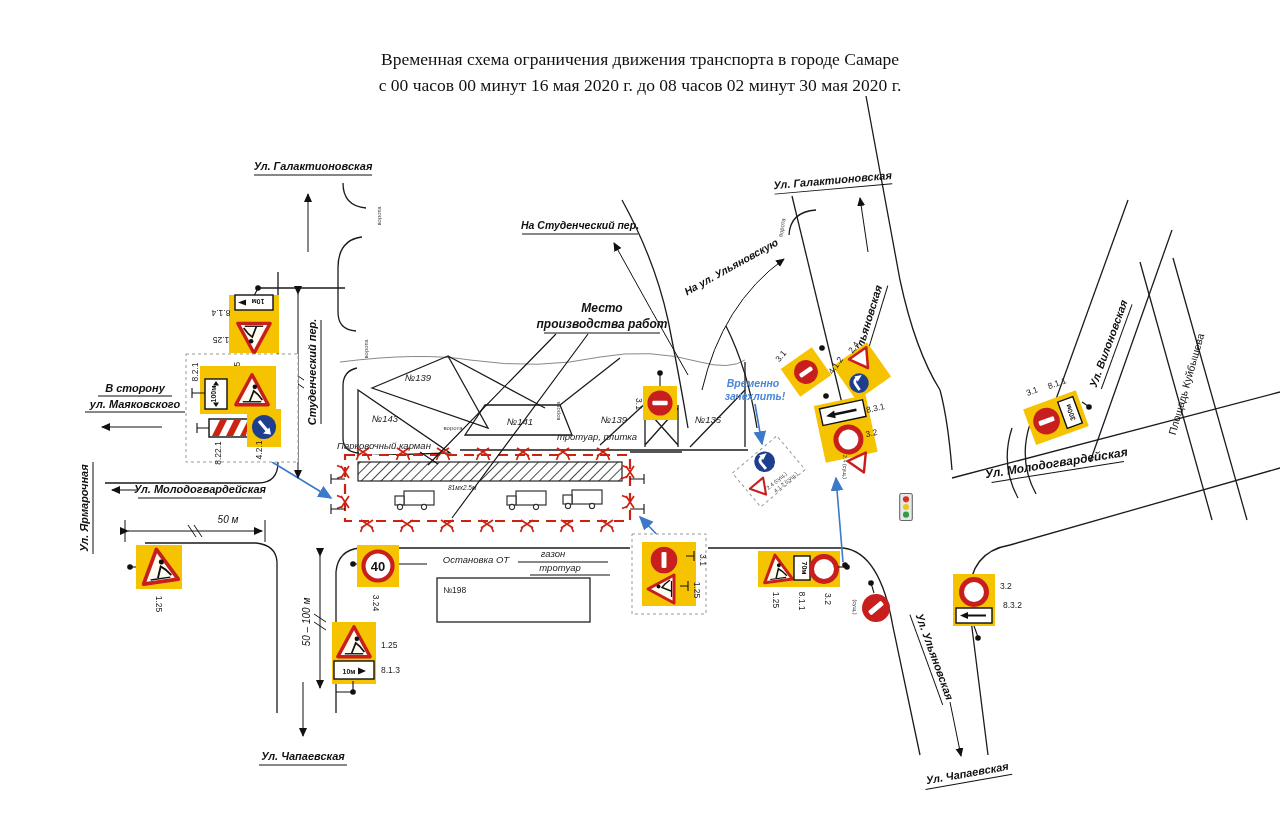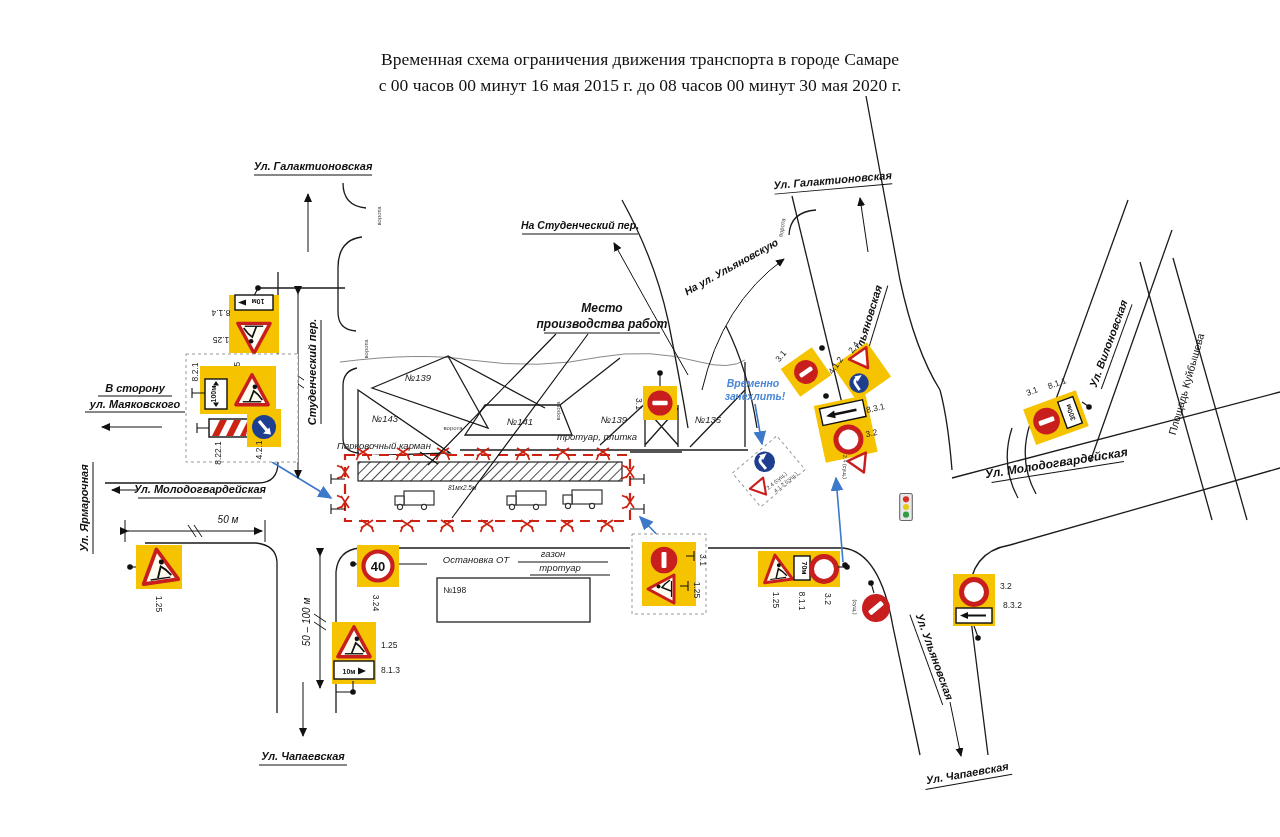--- a/index.html
+++ b/index.html
@@ -31,21 +31,21 @@
   .dash{fill:#fff;stroke:#999;stroke-width:1;stroke-dasharray:3 3;}
   .bk  {fill:#F5C300;}
   .wplate{fill:#fff;stroke:#111;stroke-width:1.4;}
 </style>
 </head>
 <body>
 
 <div class="page">
   <div class="title">
     <div>Временная схема ограничения движения транспорта в городе Самаре</div>
-    <div>с 00 часов 00 минут 16 мая 2015 г. до 08 часов 00 минут 30 мая 2020 г.</div>
+    <div>с 00 часов 00 минут 16 мая 2020 г. до 08 часов 02 минут 30 мая 2020 г.</div>
   </div>
 
   <svg width="1280" height="837" viewBox="0 0 1280 837">
     <defs>
       <marker id="mA" markerWidth="11" markerHeight="9" refX="8" refY="4" orient="auto">
           <path d="M0 0 L9 4 L0 8 z" fill="#111"></path>
         </marker>
       <marker id="mB" markerWidth="11" markerHeight="9" refX="8" refY="4" orient="auto">
           <path d="M0 0 L9 4 L0 8 z" fill="#3C79C8"></path>
         </marker>

